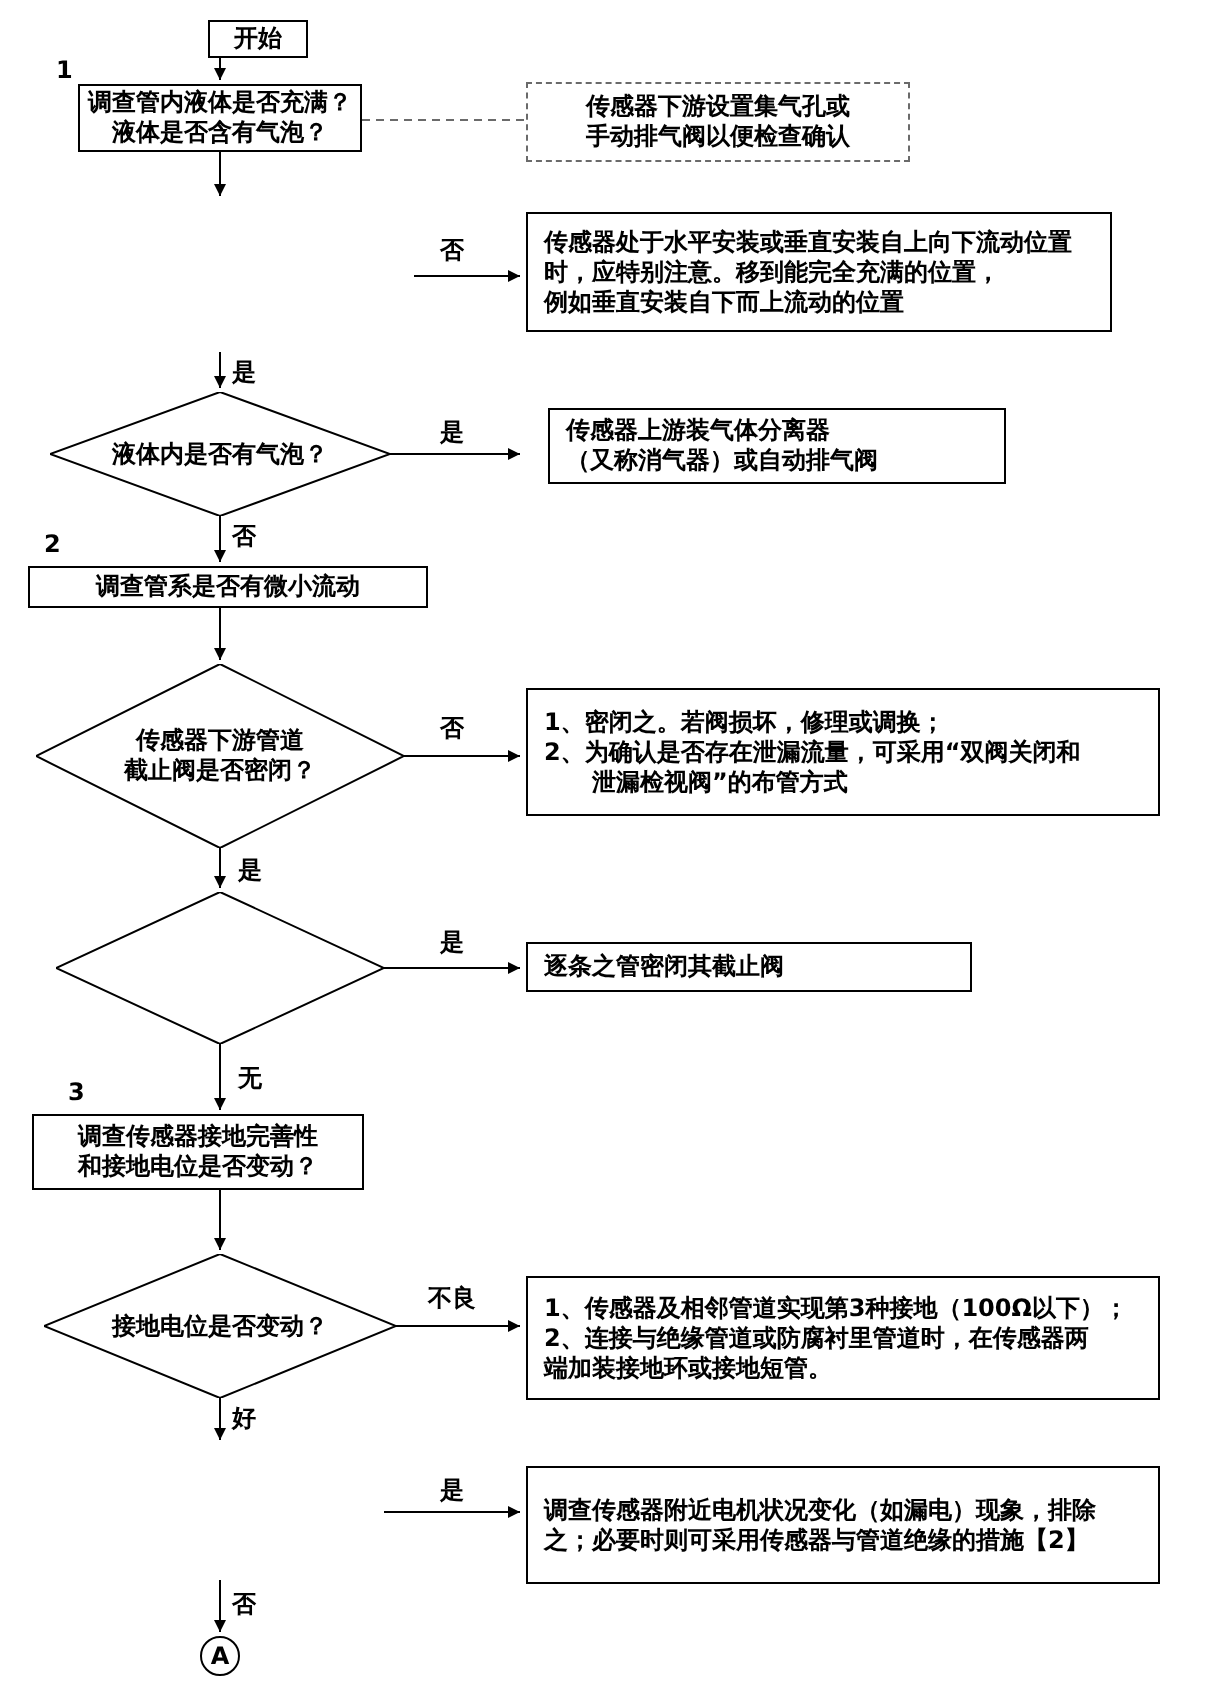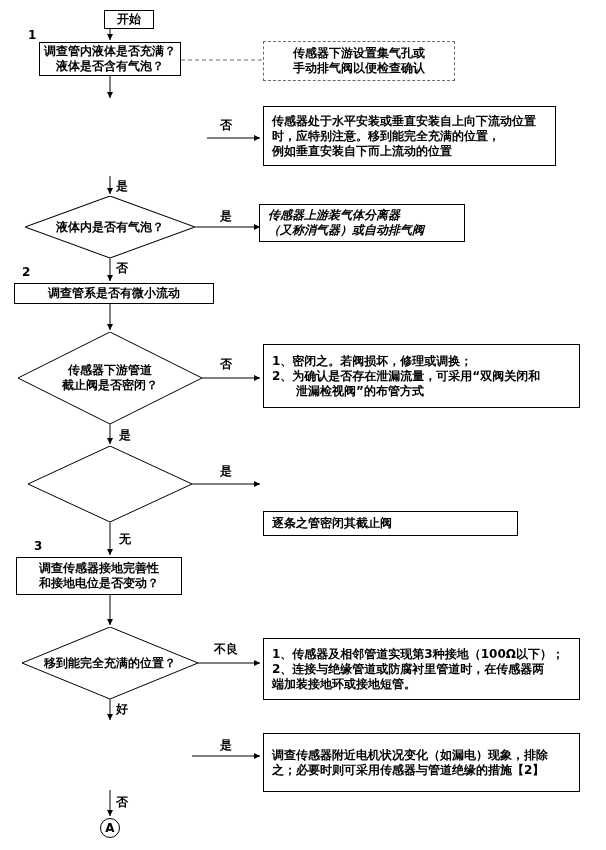--- a/index.html
+++ b/index.html
@@ -112,21 +112,21 @@
 例如垂直安装自下而上流动的位置</span>
   </div>
 
   <div class="node diamond" style="left:25px;top:196px;width:170px;height:62px;">
     <svg viewBox="0 0 100 100" preserveAspectRatio="none">
       <polygon points="50,0 100,50 50,100 0,50" fill="#fff" stroke="#000" vector-effect="non-scaling-stroke"></polygon>
     </svg>
     <span class="label">液体内是否有气泡？</span>
   </div>
 
-  <div class="node rect-left" style="left:259px;top:204px;width:206px;height:38px;font-style:italic;">
+  <div class="node rect-left" style="left:274px;top:204px;width:229px;height:38px;">
     <span class="label">传感器上游装气体分离器
 （又称消气器）或自动排气阀</span>
   </div>
 
   <div class="marker-num" style="left:21px;top:265px;">2</div>
 
   <div class="node rect" style="left:14px;top:283px;width:200px;height:21px;">
     <span class="label">调查管系是否有微小流动</span>
   </div>
 
@@ -143,36 +143,36 @@
 2、为确认是否存在泄漏流量，可采用“双阀关闭和
 　　泄漏检视阀”的布管方式</span>
   </div>
 
   <div class="node diamond" style="left:28px;top:446px;width:164px;height:76px;">
     <svg viewBox="0 0 100 100" preserveAspectRatio="none">
       <polygon points="50,0 100,50 50,100 0,50" fill="#fff" stroke="#000" vector-effect="non-scaling-stroke"></polygon>
     </svg>
   </div>
 
-  <div class="node rect-left" style="left:263px;top:471px;width:255px;height:25px;margin-top:40px;">
+  <div class="node rect-left" style="left:263px;top:471px;width:223px;height:25px;">
     <span class="label">逐条之管密闭其截止阀</span>
   </div>
 
   <div class="marker-num" style="left:33px;top:539px;">3</div>
 
   <div class="node rect" style="left:16px;top:557px;width:166px;height:38px;">
     <span class="label">调查传感器接地完善性
 和接地电位是否变动？</span>
   </div>
 
   <div class="node diamond" style="left:22px;top:627px;width:176px;height:72px;">
     <svg viewBox="0 0 100 100" preserveAspectRatio="none">
       <polygon points="50,0 100,50 50,100 0,50" fill="#fff" stroke="#000" vector-effect="non-scaling-stroke"></polygon>
     </svg>
-    <span class="label">移到能完全充满的位置？</span>
+    <span class="label">接地电位是否变动？</span>
   </div>
 
   <div class="node rect-left" style="left:263px;top:638px;width:317px;height:62px;">
     <span class="label">1、传感器及相邻管道实现第3种接地（100Ω以下）；
 2、连接与绝缘管道或防腐衬里管道时，在传感器两
 端加装接地环或接地短管。</span>
   </div>
 
 
   <div class="node rect-left" style="left:263px;top:733px;width:317px;height:59px;">

